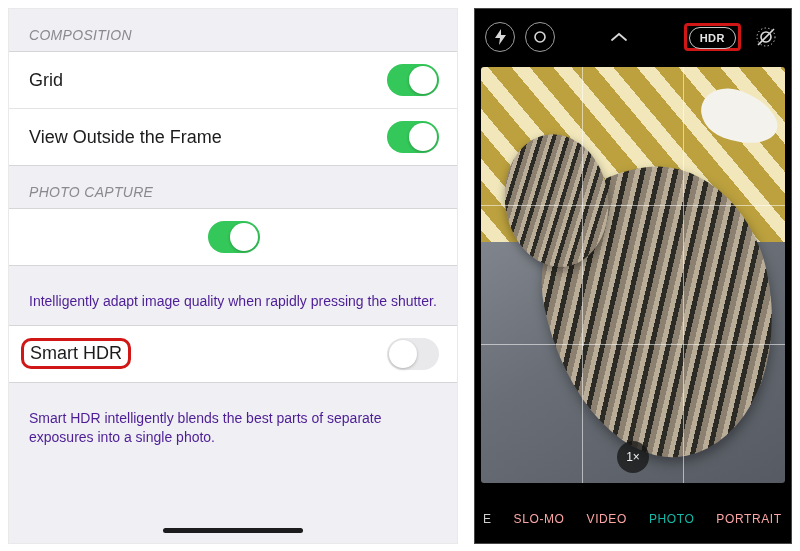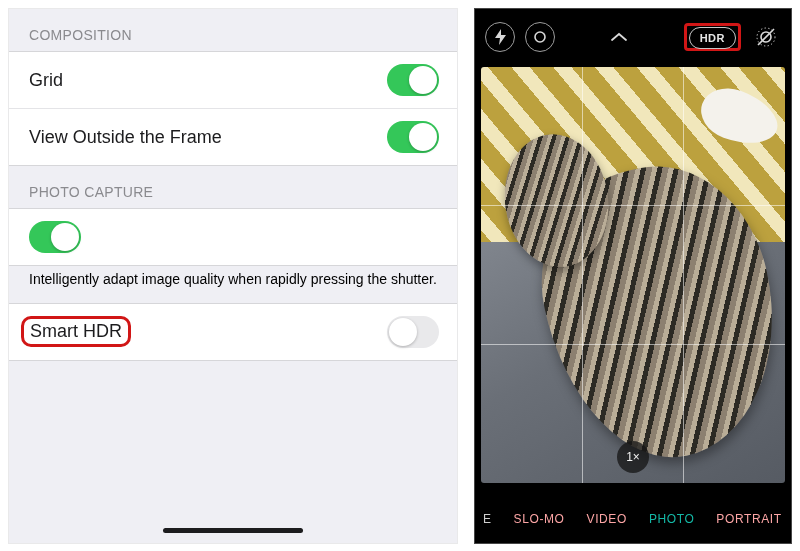--- a/index.html
+++ b/index.html
@@ -22,41 +22,42 @@
     height: 536px;
     background: #efeff4;
     border: 1px solid #e9e9ea;
     overflow: hidden;
   }
   .section-header {
     font-size: 14px;
     color: #8a8a8e;
     padding: 18px 18px 8px 20px;
     letter-spacing: 0.3px;
+    font-style: italic;
   }
   .list {
     background: #fff;
     border-top: 1px solid #d6d6d9;
     border-bottom: 1px solid #d6d6d9;
   }
   .row {
     display: flex;
     align-items: center;
-    justify-content: space-between;
+    justify-content: center;
     padding: 12px 18px 12px 20px;
     border-bottom: 1px solid #e4e4e7;
     font-size: 18px;
     color: #1c1c1e;
   }
   .row:last-child { border-bottom: none; }
   .row .label { flex: 1; }
   .footer-text {
     font-size: 14px;
-    color: #000000;
-    padding: 4px 18px 14px 20px;
+    color: #4c1d95;
+    padding: 26px 18px 14px 20px;
     line-height: 1.35;
   }
   .highlight-box {
     border: 3px solid #d11616;
     border-radius: 10px;
     padding: 2px 6px;
     margin-left: -8px;
     display: inline-block;
   }
 
@@ -265,20 +266,21 @@
   <div class="list">
     <div class="row">
       <span class="label">
         <span class="highlight-box">Smart HDR</span>
       </span>
       <div class="switch switch-off">
           <div class="knob"></div>
         </div>
     </div>
   </div>
+  <div class="footer-text">Smart HDR intelligently blends the best parts of separate exposures into a single photo.</div>
 
   <div class="home-indicator"></div>
 </div>
 
 <div class="camera-panel">
 
   <div class="cam-top">
     <div class="circ-btn">
       <svg width="13" height="16" viewBox="0 0 13 16">
           <path d="M7 0 L1 9 H6 L5 16 L12 6 H7 Z" fill="#d8d8d8"></path>

